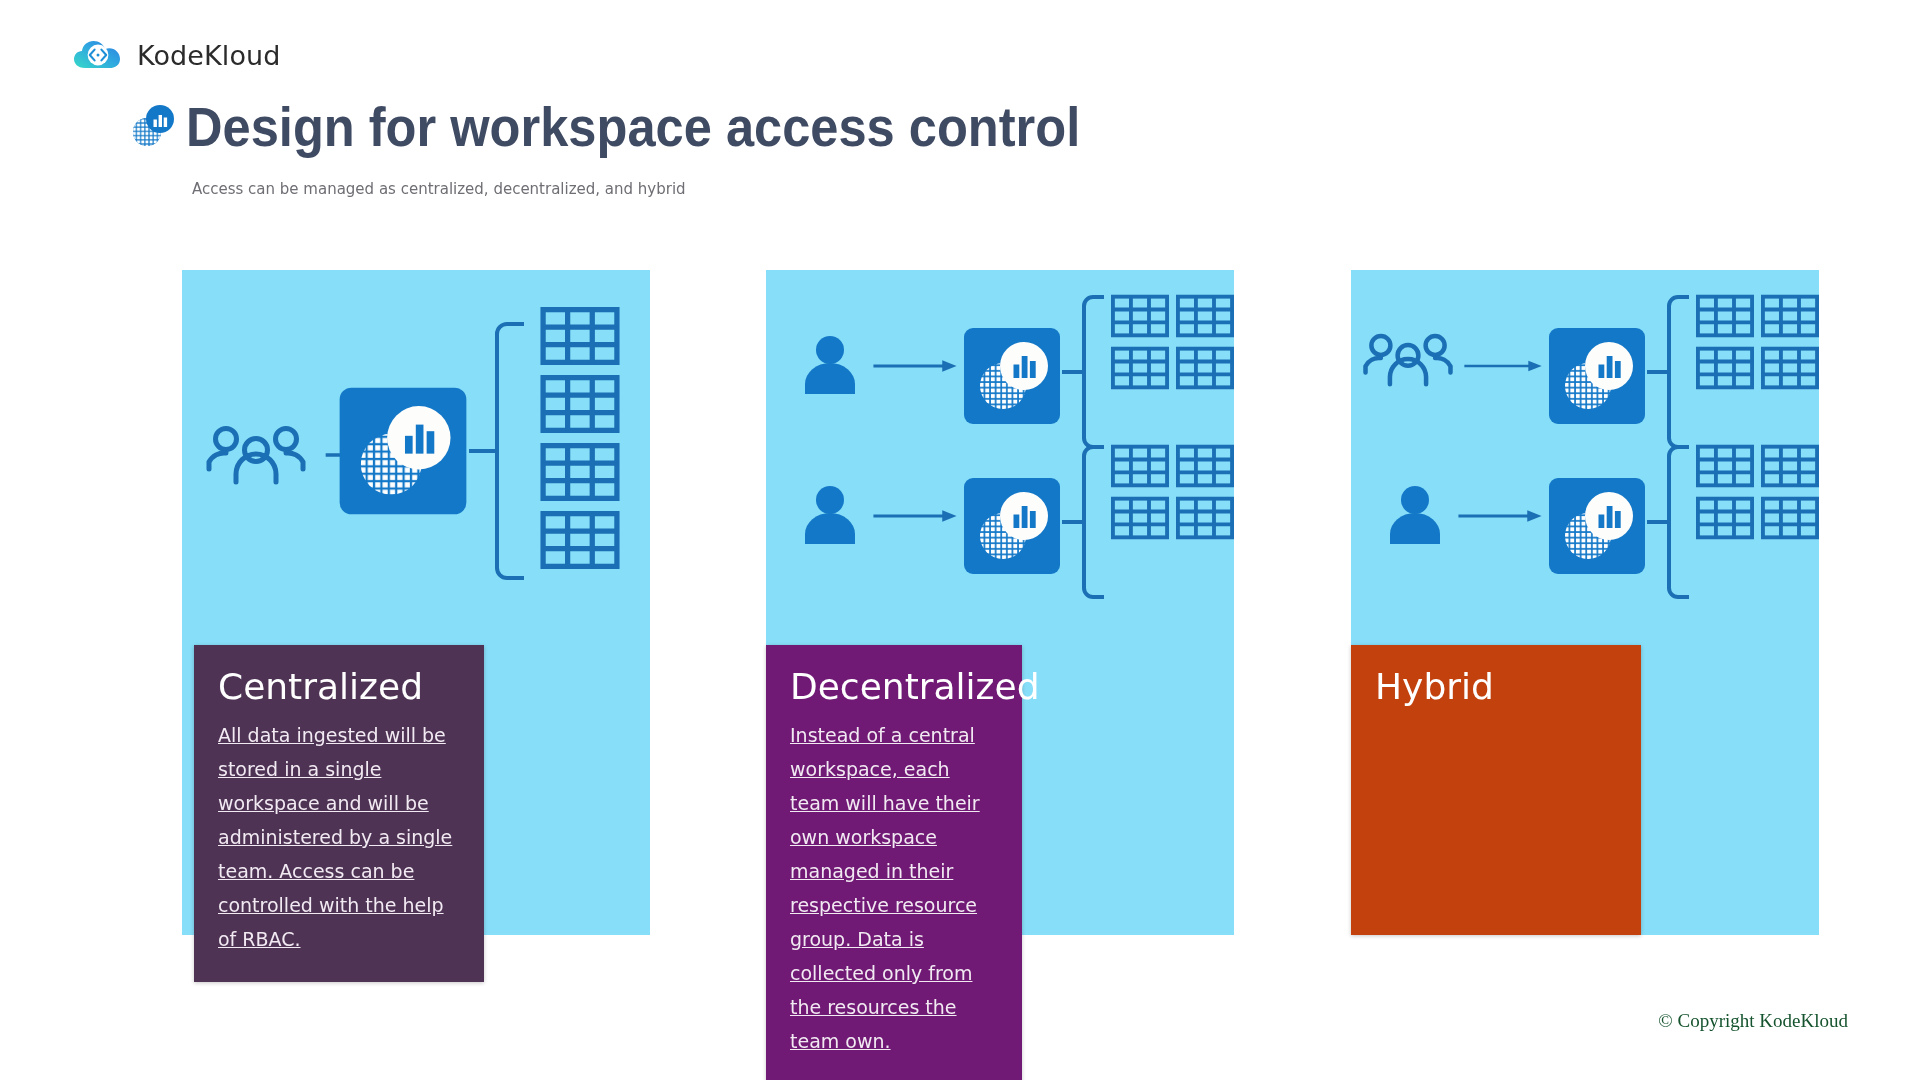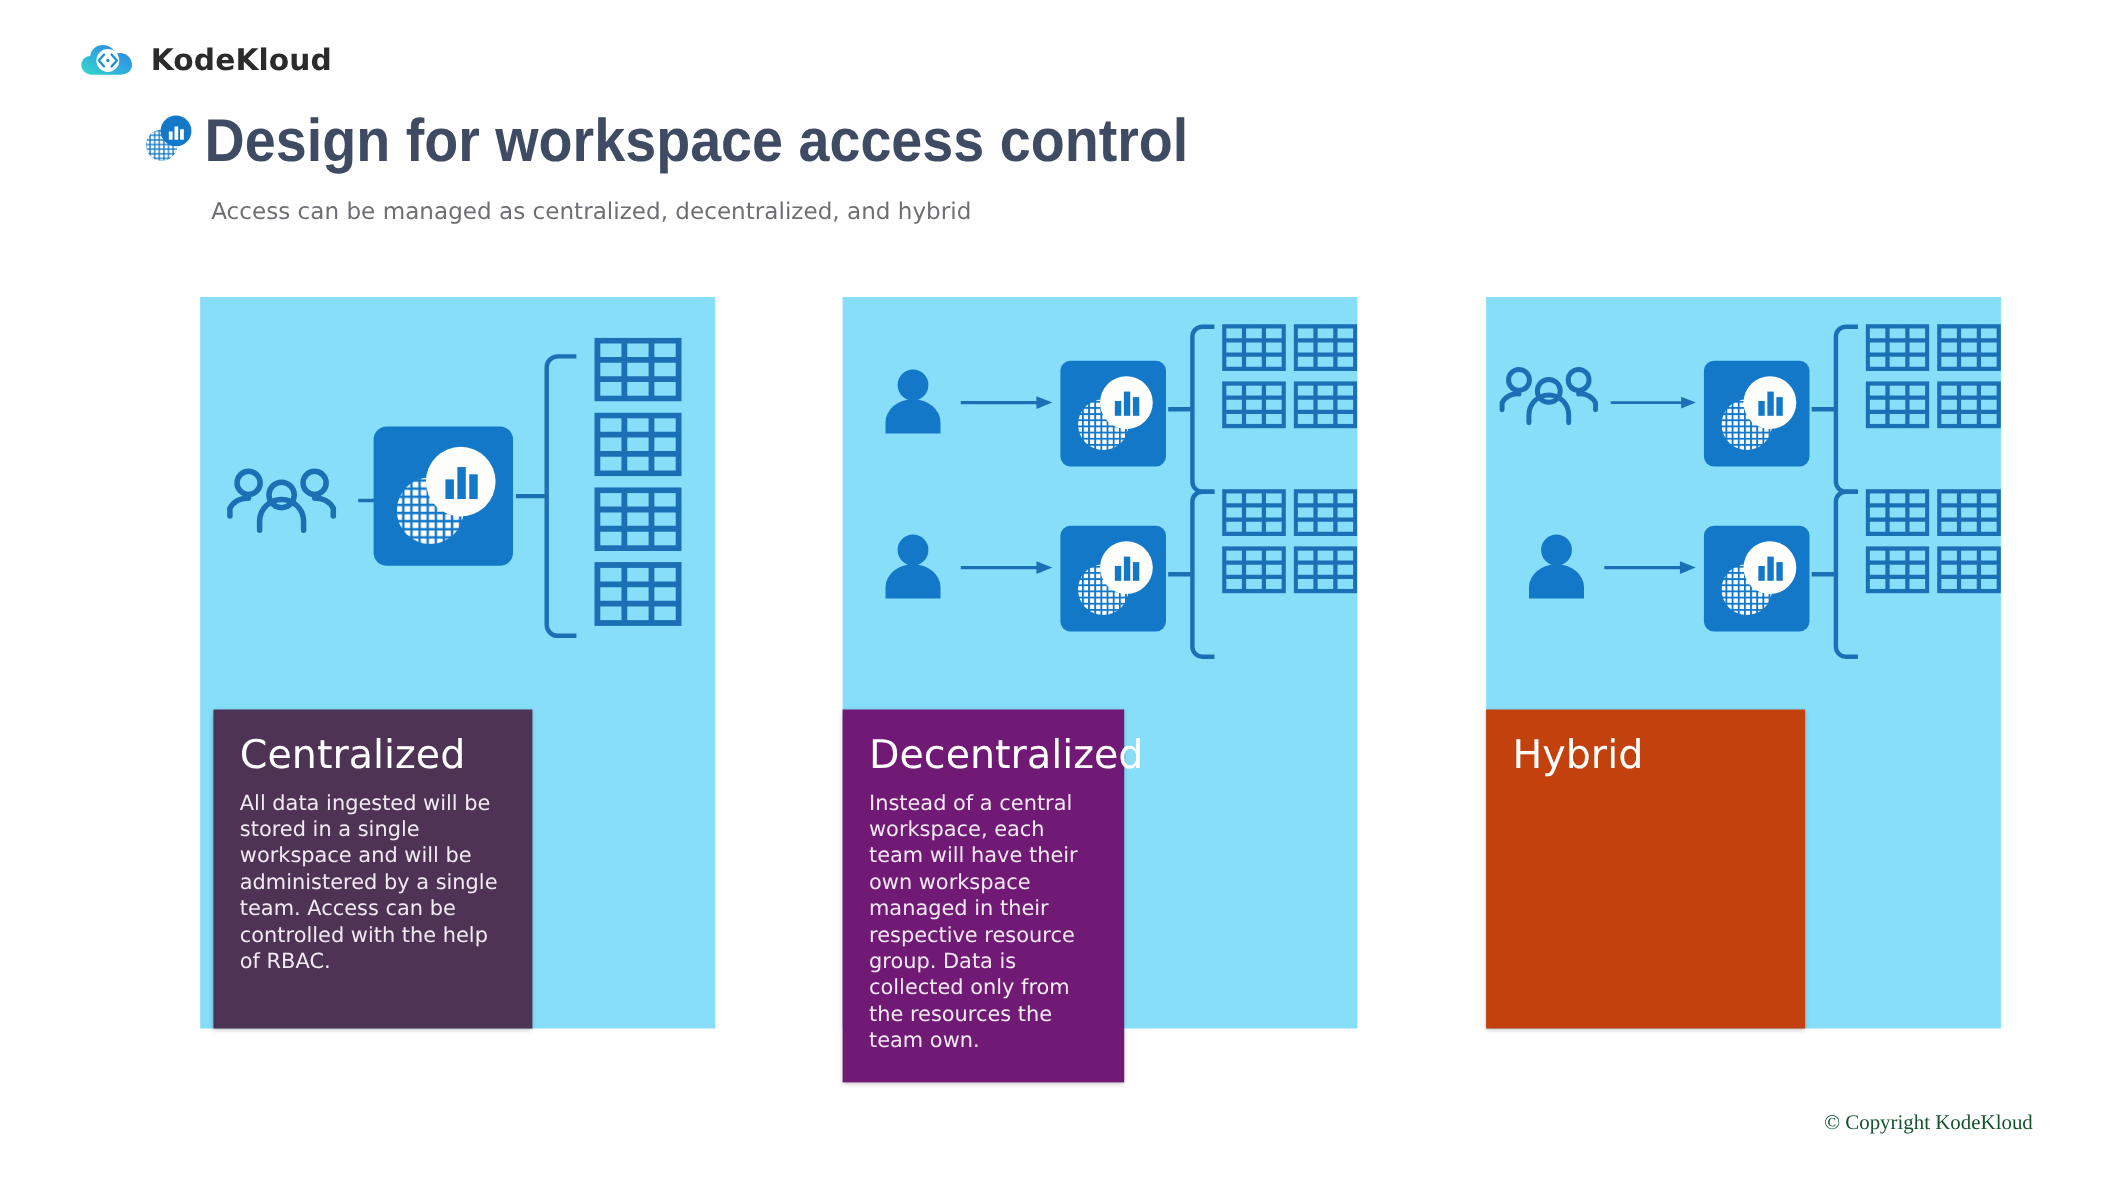--- a/index.html
+++ b/index.html
@@ -18,21 +18,21 @@
     left:72px; top:32px;
     display:flex; align-items:center; gap:13px;
     height:46px;
   }
   .brand-logo { width:52px; height:40px; display:block; }
   .brand-name {
     font-size:27px;
     color:#2b2b2b;
     letter-spacing:.1px;
     font-family:"DejaVu Sans", sans-serif;
-    font-weight:700;
+    font-weight:400;
     white-space:nowrap;
   }
 
   
   .title-row {
     position:absolute;
     left:128px; top:97px;
     display:flex; align-items:center; gap:8px;
   }
   .title-icon { width:50px; height:50px; flex:0 0 50px; display:block; }
@@ -42,21 +42,21 @@
     font-weight:bold;
     color:#3f4a63;
     font-family:"Liberation Sans Narrow","Liberation Sans", sans-serif;
     transform:scaleX(.92);
     transform-origin:left center;
     white-space:nowrap;
   }
   .page-subtitle {
     position:absolute;
     left:192px; top:180px;
-    font-size:21px;
+    font-size:15px;
     color:#6e6e74;
     font-family:"DejaVu Sans", sans-serif;
     white-space:nowrap;
   }
 
   
   .columns {
     position:absolute;
     left:0; top:270px;
     width:1920px; height:700px;
@@ -97,23 +97,24 @@
     font-size:36px;
     line-height:42px;
     font-weight:400;
     font-family:"DejaVu Sans", sans-serif;
     color:#ffffff;
     margin-bottom:10px;
     white-space:nowrap;
   }
   .card-body {
     font-size:19px;
-    line-height:24px;
+    line-height:34px;
     font-family:"DejaVu Sans", sans-serif;
     color:#f2eaf2;
+    text-decoration:underline;
   }
 
   
   .footer {
     position:absolute;
     right:72px; bottom:48px;
     font-size:19px;
     color:#14532d;
     font-family:Liberation Serif, serif;
     white-space:nowrap;

